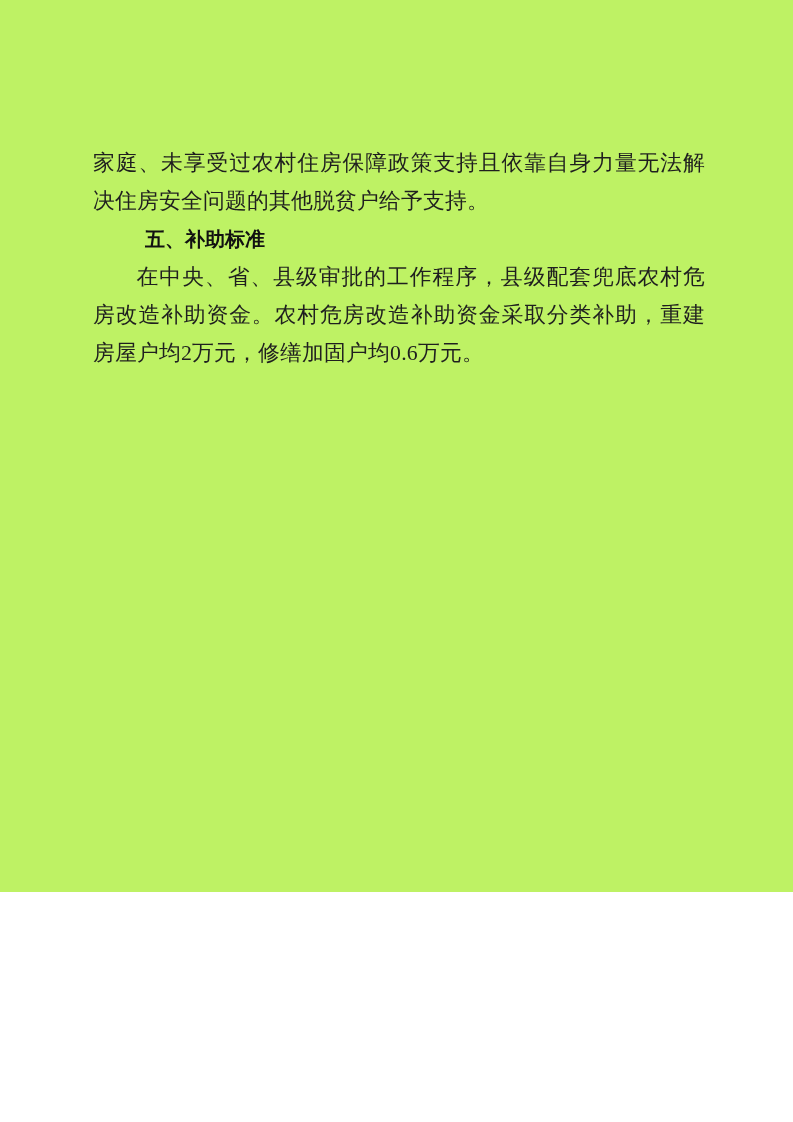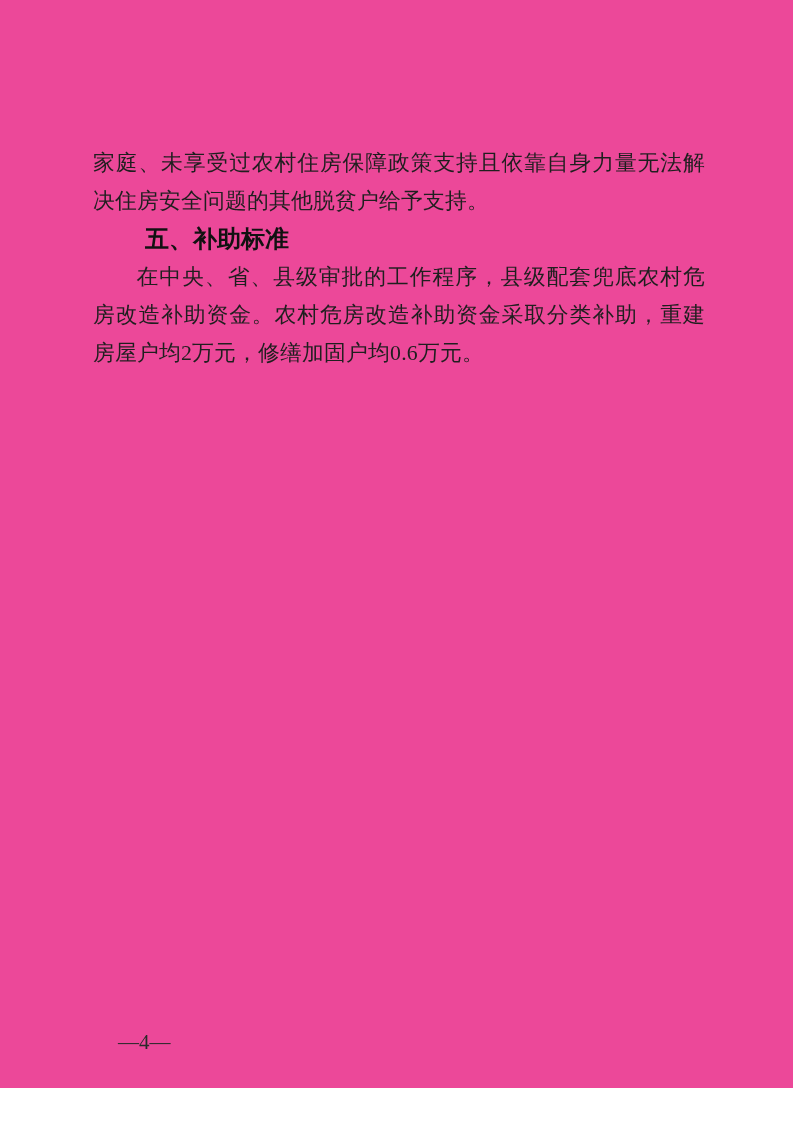--- a/index.html
+++ b/index.html
@@ -3,22 +3,22 @@
 <meta charset="utf-8">
 <style>
   html, body {
     margin: 0;
     padding: 0;
     background: #ffffff;
   }
   .page {
     position: relative;
     width: 793px;
-    height: 1088px;
-    background: #ec4899;
+    height: 892px;
+    background: #bef264;
     overflow: hidden;
     font-family: "Liberation Serif", "DejaVu Serif", serif;
     color: #1f1f1f;
   }
   .content {
     position: absolute;
     top: 144px;
     left: 93px;
     width: 612px;
   }
@@ -32,21 +32,21 @@
     letter-spacing: 0.2px;
     color: #1f1f1f;
   }
   .para.no-indent {
     text-indent: 0;
   }
   .section-heading {
     margin: 0;
     font-family: "Liberation Sans", "DejaVu Sans", sans-serif;
     font-weight: bold;
-    font-size: 24px;
+    font-size: 20px;
     line-height: 38px;
     text-indent: 52px;
     color: #111111;
   }
   .page-number {
     position: absolute;
     left: 118px;
     top: 1030px;
     font-size: 21px;
     line-height: 24px;

